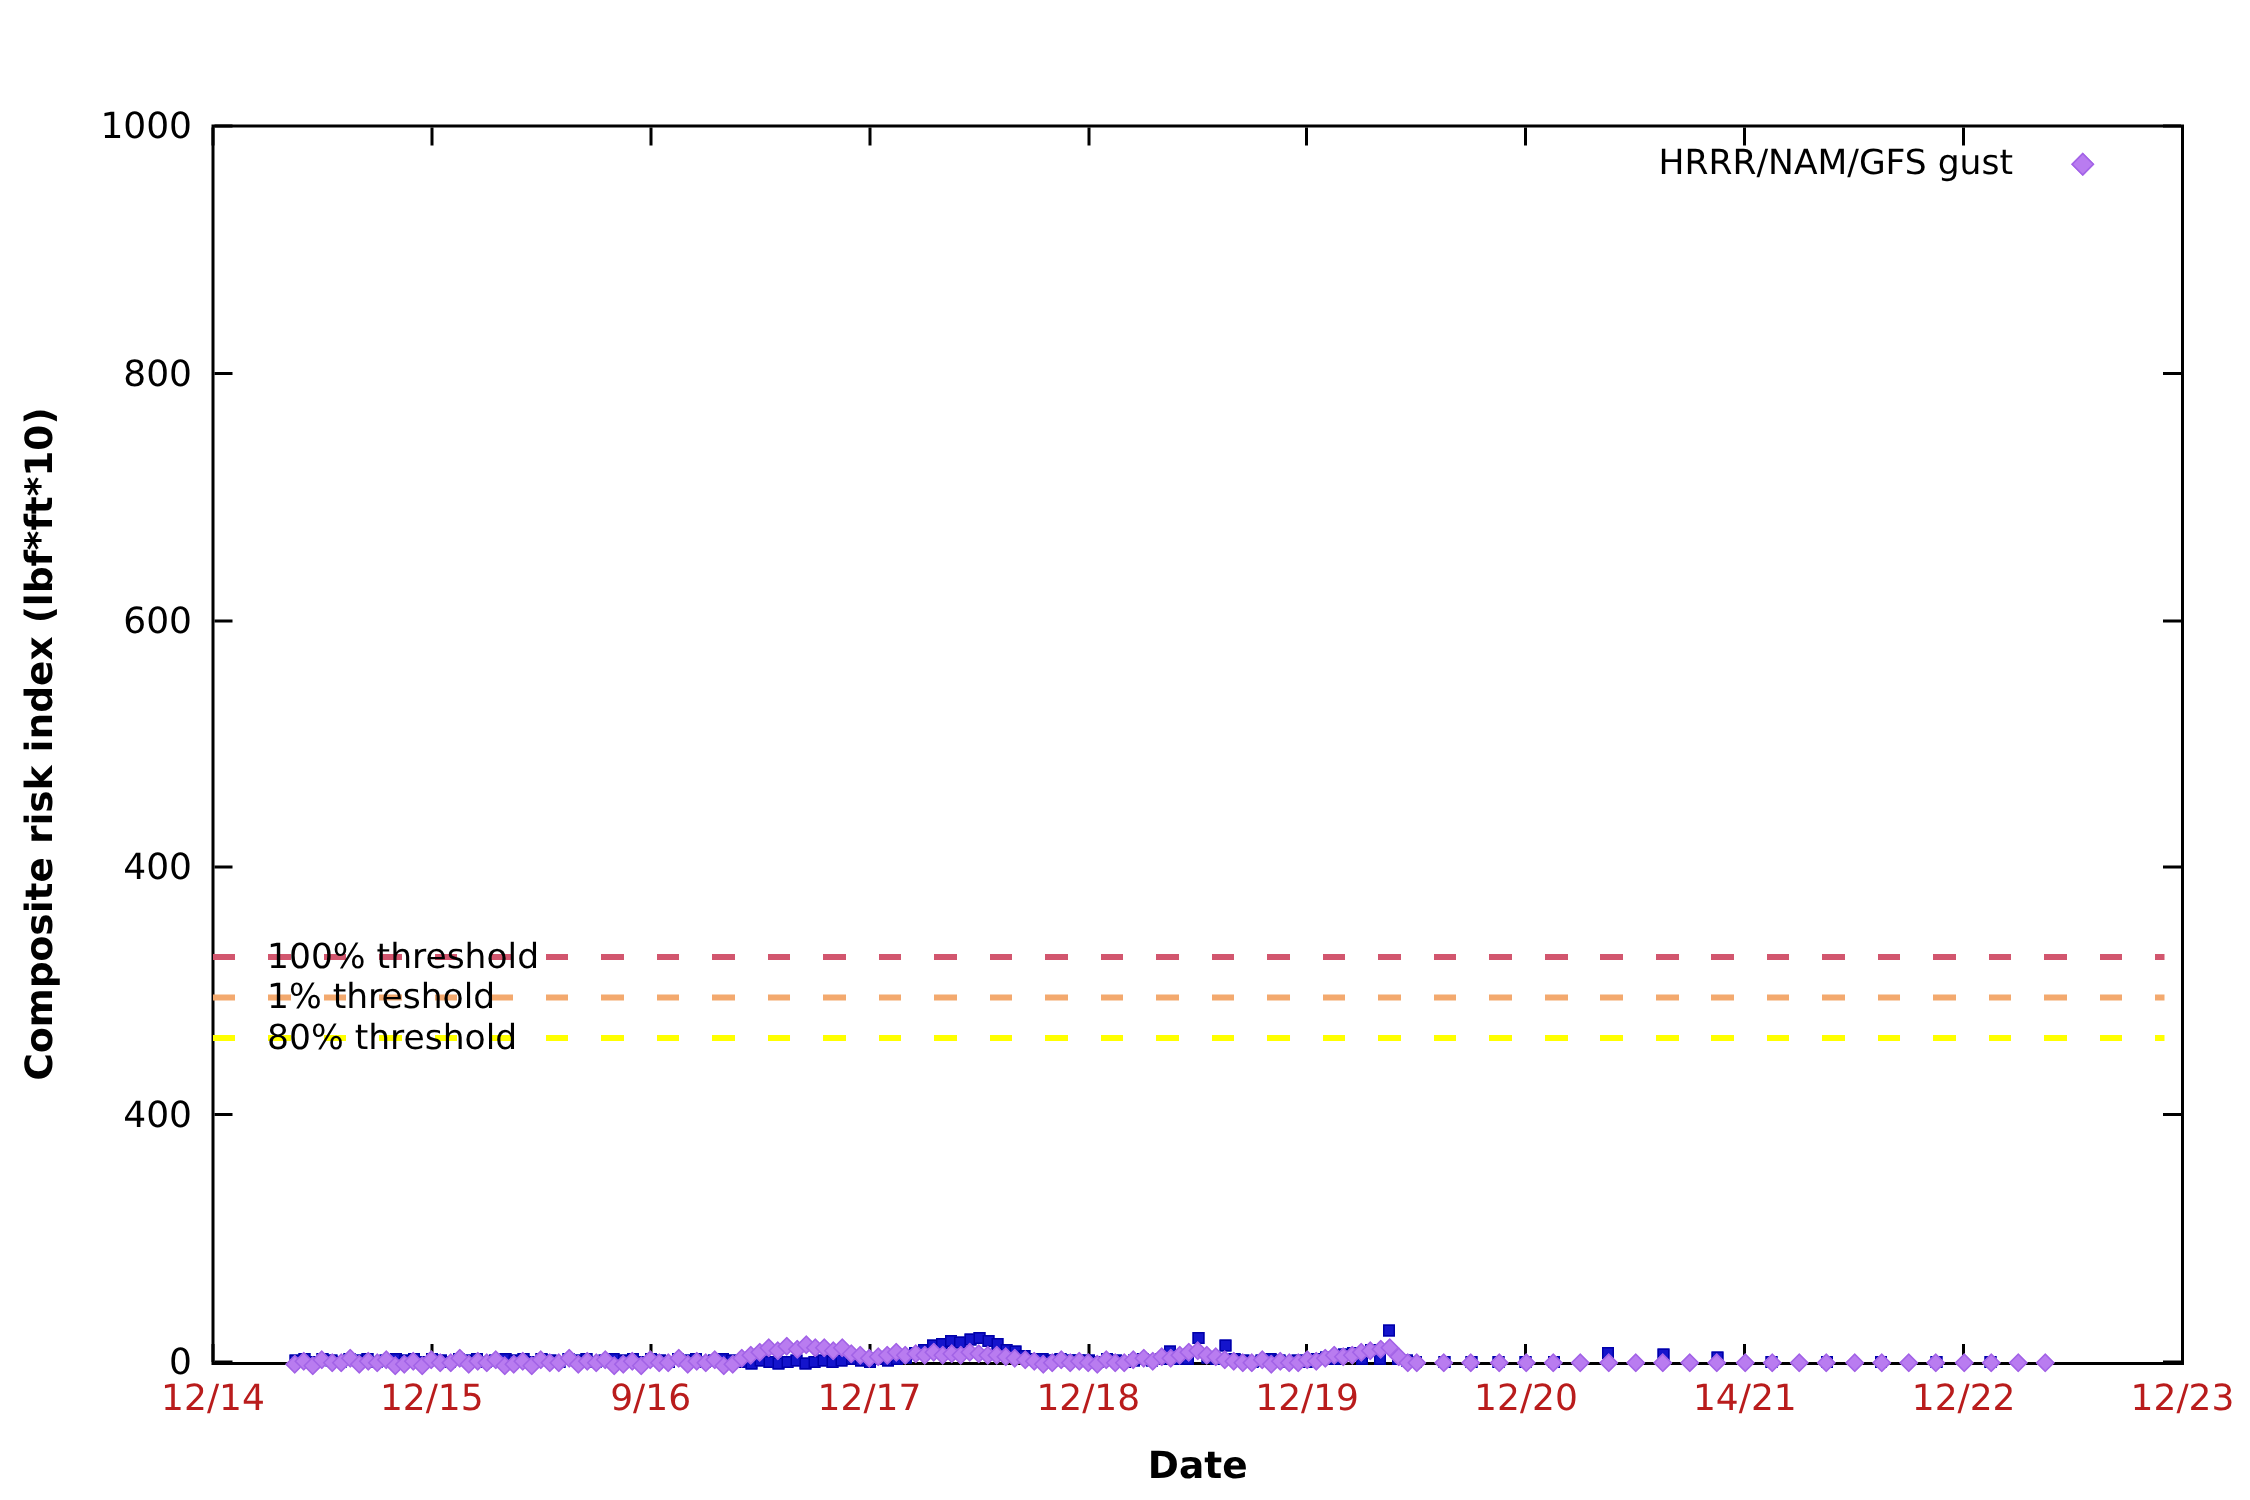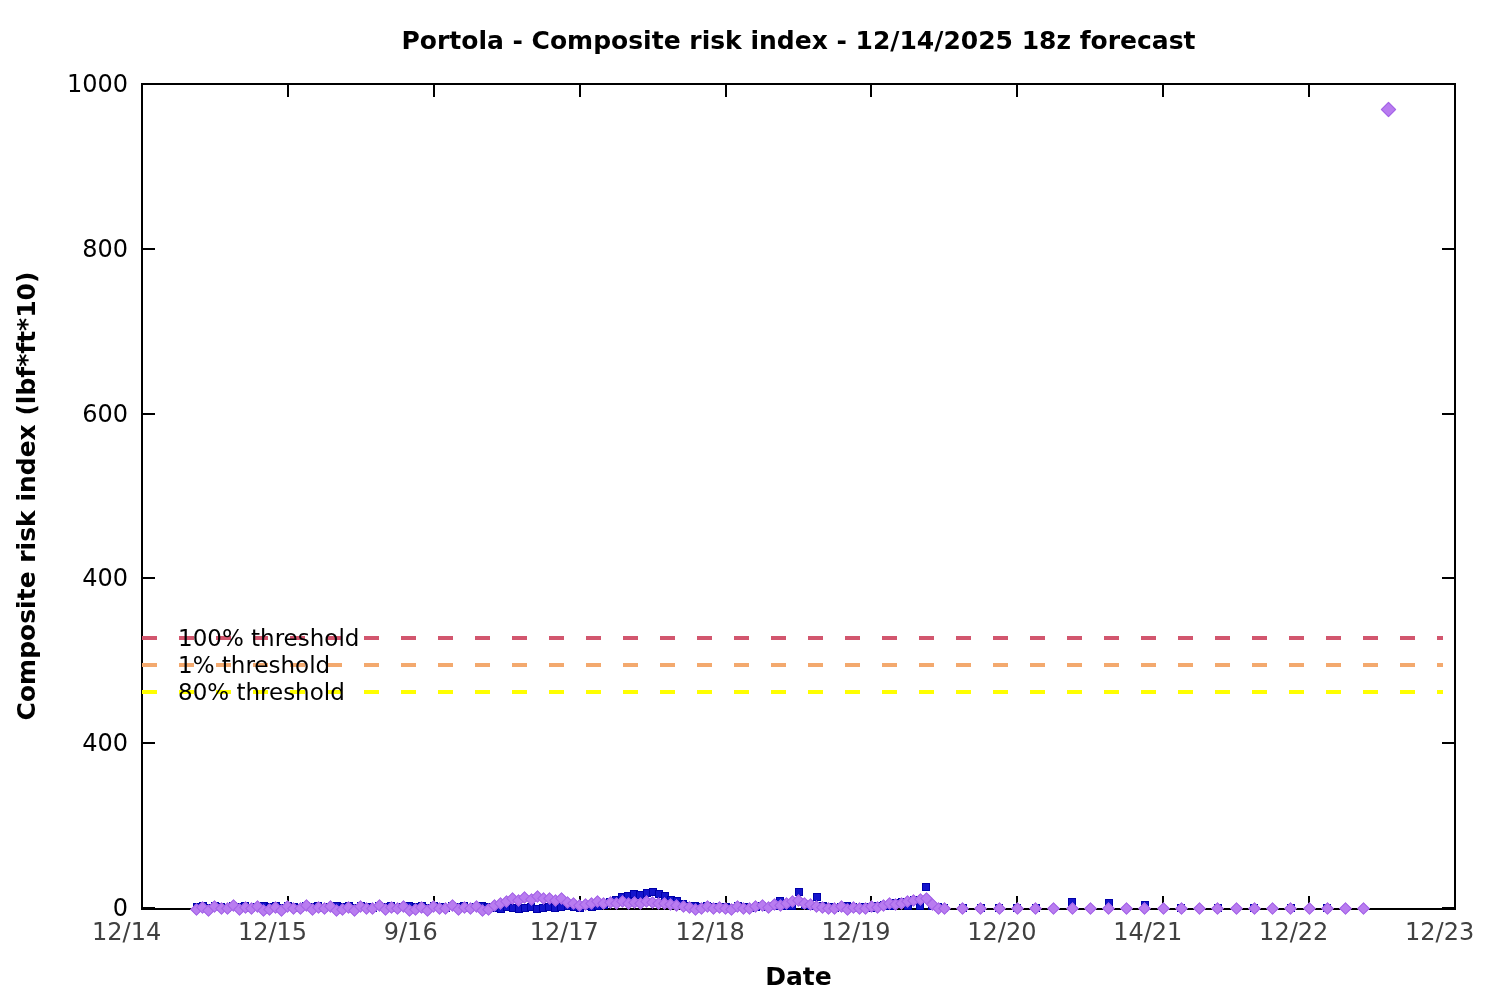--- a/index.html
+++ b/index.html
@@ -7,36 +7,35 @@
          font-family:"DejaVu Sans","Liberation Sans",sans-serif;overflow:hidden;}
   .abs{position:absolute;}
   #chart-title{left:142px;top:26px;width:1313px;text-align:center;
                font-size:25px;font-weight:bold;color:#000;}
   #x-axis-label{left:142px;top:962px;width:1313px;text-align:center;
                 font-size:25px;font-weight:bold;color:#000;}
   #y-axis-label{left:26px;top:496px;transform:translate(-50%,-50%) rotate(-90deg);
                 white-space:nowrap;font-size:25px;font-weight:bold;color:#000;}
   #plot-border{left:141px;top:83px;width:1311px;height:823px;border:2px solid #000;}
   .tick{background:#000;}
-  .x-tick-label{width:100px;font-size:24px;color:#404040;height:28px;line-height:28px;}
+  .x-tick-label{width:100px;text-align:center;font-size:24px;color:#b91c1c;height:28px;line-height:28px;}
   .y-tick-label{width:95px;text-align:right;font-size:24px;color:#000;height:28px;line-height:28px;}
   .thr-line{height:4px;}
   .thr-label{font-size:23px;color:#000;height:30px;line-height:30px;white-space:nowrap;}
   .marker-square{width:8px;height:8px;}
   .marker-diamond{width:9px;height:9px;transform:rotate(45deg);}
   #legend{right:66px;top:94px;}
   .legend-row{display:flex;justify-content:flex-end;align-items:center;height:30px;}
   .legend-label{font-size:23px;color:#000;white-space:nowrap;}
   .legend-sample{width:92px;display:flex;justify-content:center;align-items:center;}
 </style>
 </head>
 <body>
 
 <div id="stage">
-  <div id="chart-title" class="abs">Portola - Composite risk index - 12/14/2025 18z forecast</div>
 
   <div id="y-axis-label" class="abs">Composite risk index (lbf*ft*10)</div>
 
   <div id="plot-border" class="abs"></div>
 
   <div id="plot-layer" class="abs" style="left:0;top:0;width:1500px;height:1000px;">
       <div class="abs tick" style="left: 141px; top: 896px; width: 2px; height: 12px;"></div>
       <div class="abs tick" style="left: 141px; top: 85px; width: 2px; height: 12px;"></div>
       <div class="abs x-tick-label" style="left: 92px; top: 918px;">12/14</div>
       <div class="abs tick" style="left: 286.889px; top: 896px; width: 2px; height: 12px;"></div>
@@ -371,20 +370,21 @@
       <div class="abs marker-diamond" style="left: 1268.14px; top: 903.5px; background: rgb(185, 124, 240); border: 1px solid rgb(162, 99, 230); box-sizing: border-box;"></div>
       <div class="abs marker-diamond" style="left: 1286.38px; top: 904.324px; background: rgb(185, 124, 240); border: 1px solid rgb(162, 99, 230); box-sizing: border-box;"></div>
       <div class="abs marker-diamond" style="left: 1304.61px; top: 903.5px; background: rgb(185, 124, 240); border: 1px solid rgb(162, 99, 230); box-sizing: border-box;"></div>
       <div class="abs marker-diamond" style="left: 1322.85px; top: 904.324px; background: rgb(185, 124, 240); border: 1px solid rgb(162, 99, 230); box-sizing: border-box;"></div>
       <div class="abs marker-diamond" style="left: 1341.08px; top: 903.5px; background: rgb(185, 124, 240); border: 1px solid rgb(162, 99, 230); box-sizing: border-box;"></div>
       <div class="abs marker-diamond" style="left: 1359.32px; top: 904.324px; background: rgb(185, 124, 240); border: 1px solid rgb(162, 99, 230); box-sizing: border-box;"></div>
     </div>
 
   <div id="legend" class="abs">
     <div class="legend-row">
+      <span class="legend-label">HRRR/NAM/GFS gust</span>
       <span class="legend-sample">
         <span class="marker-diamond" style="background:#b97cf0;border:1px solid #a263e6;"></span>
       </span>
     </div>
   </div>
 
   <div id="x-axis-label" class="abs">Date</div>
 </div>
 
 </body></html>

